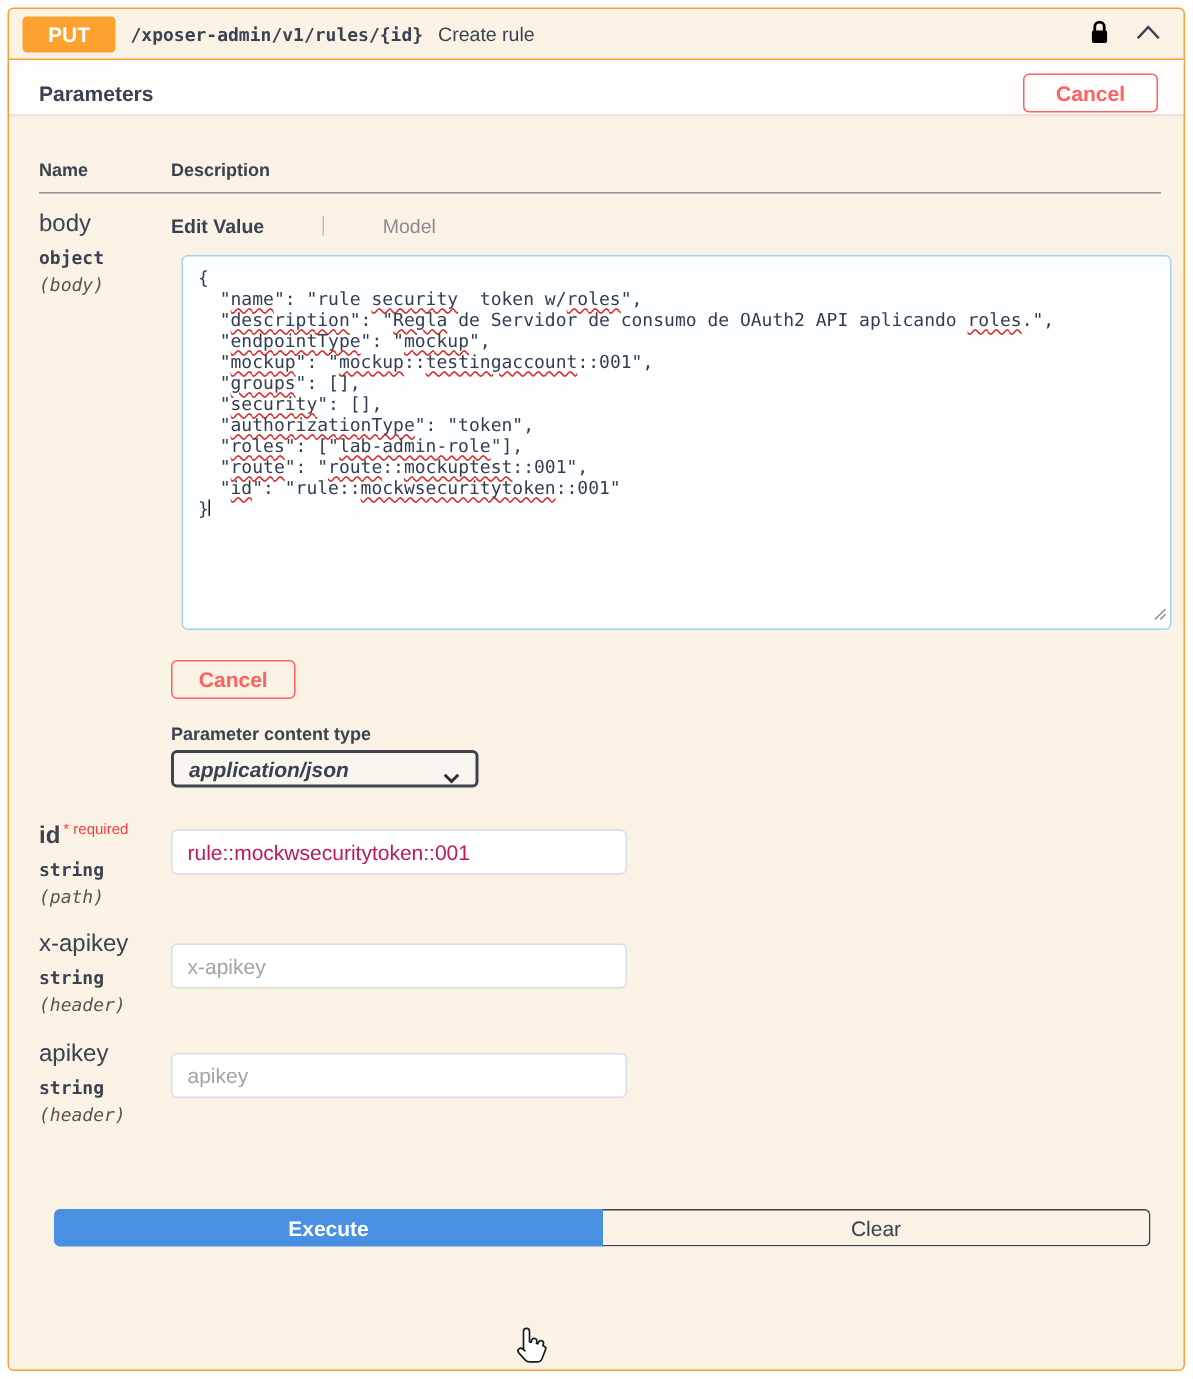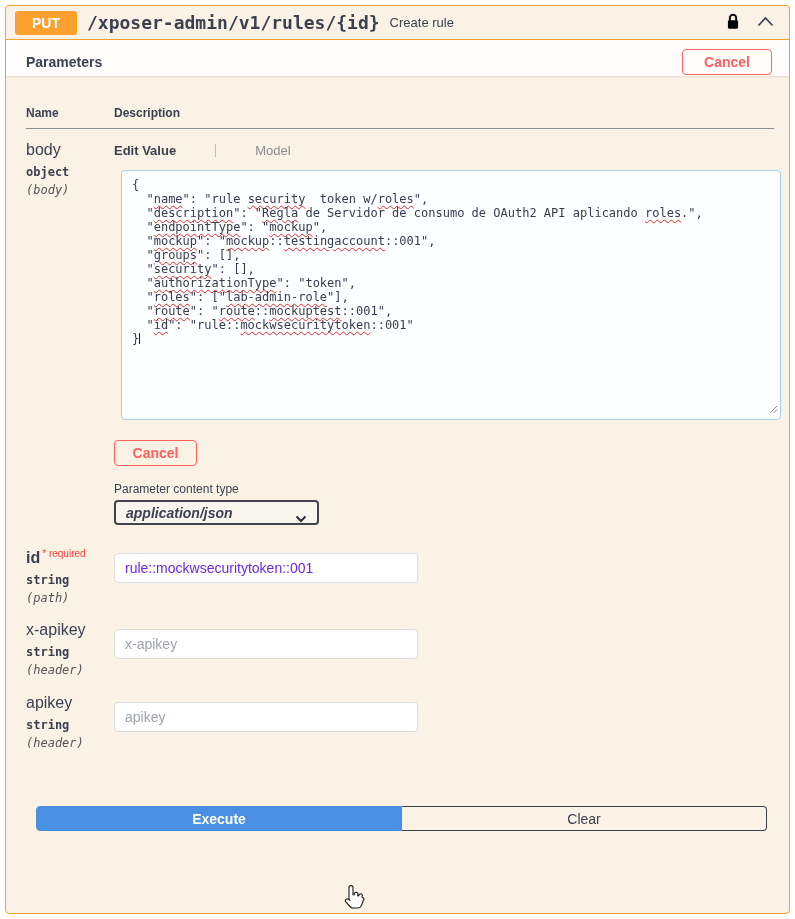--- a/index.html
+++ b/index.html
@@ -14,21 +14,21 @@
   
   .summary {
     display:flex; align-items:center; gap:10px;
     padding:5px 12px 5px 9px; height:34px;
     border-bottom:1px solid #fca130; cursor:pointer;
   }
   .method-badge {
     background:#fca130; color:#fff; font-weight:bold; font-size:14px;
     padding:4px 0; width:62px; text-align:center; border-radius:3px;
   }
-  .path { font-family:"DejaVu Sans Mono", monospace; font-weight:bold; font-size:18px; color:#3b4151; letter-spacing:0; }
+  .path { font-family:"DejaVu Sans Mono", monospace; font-weight:bold; font-size:12px; color:#3b4151; letter-spacing:0; }
   .op-desc { font-size:13px; color:#3b4151; }
   .summary .spacer { flex:1; }
   .lock-btn, .collapse-btn { background:none; border:none; cursor:pointer; display:flex; align-items:center; padding:0 3px; }
 
   
   .description-wrapper { padding:27px 20px 35px 20px; font-size:14px; color:#3b4151; }
 
   
   .section-header {
     display:flex; align-items:center; height:36px; padding:8px 17px 0 20px;
@@ -65,36 +65,36 @@
     padding:7px 10px; font-family:"DejaVu Sans Mono", monospace;
     font-size:12px; line-height:14px; color:#363c4f;
     white-space:pre; overflow:hidden; position:relative; cursor:text;
   }
   .sq { text-decoration:underline; text-decoration-style:wavy; text-decoration-color:#e02b2b; text-decoration-thickness:1px; text-underline-offset:2px; }
   .caret { display:inline-block; width:1px; height:11px; background:#1a1a1a; vertical-align:-1px; }
   .resize-grip { position:absolute; right:2px; bottom:2px; }
 
   .btn-cancel-body { margin-top:20px; width:83px; height:26px; padding:0; }
 
-  .pct-label { margin-top:16px; font-size:12px; font-weight:normal; color:#3b4151; }
+  .pct-label { margin-top:16px; font-size:12px; font-weight:bold; color:#3b4151; }
   .content-select {
     margin-top:4px; width:205px; height:25px; position:relative;
     background:#f9f6f0; border:2px solid #41444e; border-radius:4px;
     font-size:14px; font-weight:600; color:#3b4151;
     display:flex; align-items:center; padding:0 30px 0 10px; cursor:pointer;font-style:italic;
   }
   .content-select .chev { position:absolute; right:10px; top:8px; }
 
   .id-row { margin-top:20px; }
   .xapikey-row { margin-top:16px; }
   .apikey-row { margin-top:17px; }
   .param-input {
     margin-top:8px; width:304px; height:30px; background:#fff;
     border:1px solid #d8dde3; border-radius:4px; padding:0 10px;
-    font-size:14px; color:#6d28d9; font-family:"Liberation Sans", sans-serif;
+    font-size:14px; color:#be185d; font-family:"Liberation Sans", sans-serif;
   }
   .param-input::placeholder { color:#9fa4aa; }
 
   
   .execute-row { display:flex; margin:56px 7px 0 10px; height:25px; }
   .btn-execute {
     flex:1; background:#4990e2; border:1px solid #4990e2; color:#fff;
     font-size:14px; font-weight:600; border-radius:4px 0 0 4px; cursor:pointer;
     font-family:"Liberation Sans", sans-serif;
   }

